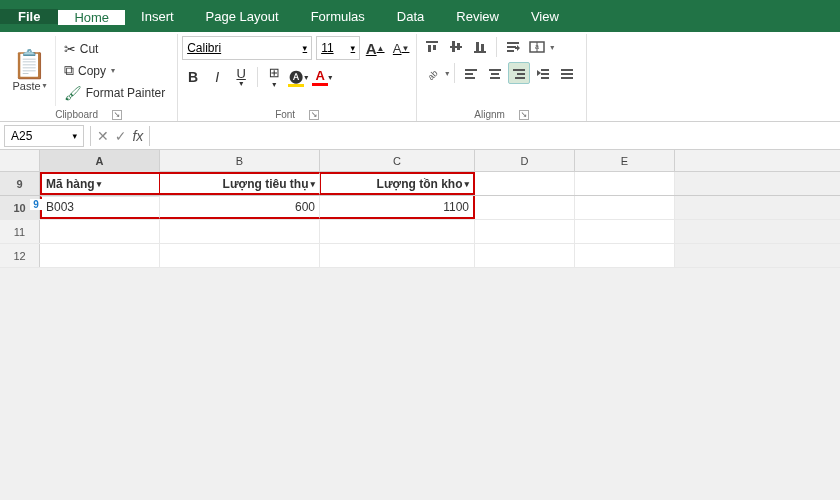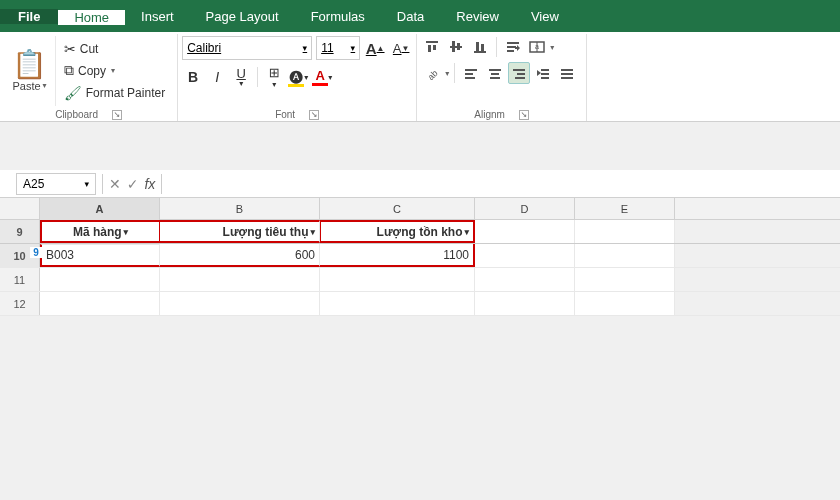--- a/index.html
+++ b/index.html
@@ -170,23 +170,22 @@
       border-radius: 2px;
     }
 
     
     .formula-bar {
       display: flex;
       align-items: center;
       background: white;
       border-bottom: 1px solid #d0d0d0;
       height: 28px;
-      padding: 0 16px;
+      padding: 0 4px;
       gap: 4px;
-      margin-top: 48px;
     }
     .cell-ref-box {
       border: 1px solid #ccc;
       width: 80px;
       height: 22px;
       padding: 0 6px;
       font-size: 12px;
       display: flex;
       align-items: center;
       justify-content: space-between;
@@ -547,21 +546,21 @@
       <div class="row-num-header"></div>
       <div class="col-header col-a" style="background:#e0e0e0;font-weight:bold;">A</div>
       <div class="col-header col-b">B</div>
       <div class="col-header col-c">C</div>
       <div class="col-header col-d">D</div>
       <div class="col-header col-e">E</div>
     </div>
 
     <div class="sheet-row" style="border-bottom:1px solid #ccc;">
       <div class="row-num row-num-9 selected-row">9</div>
-      <div class="cell col-a header-cell" style="border:2px solid #cc0000; border-right:1px solid #cc0000;justify-content:center;">
+      <div class="cell col-a header-cell" style="border:2px solid #cc0000; border-right:1px solid #cc0000;">
         <span>Mã hàng</span>
         <span class="filter-icon">▾</span>
       </div>
       <div class="cell col-b header-cell" style="border-top:2px solid #cc0000;border-bottom:2px solid #cc0000;">
         <span>Lượng tiêu thụ</span>
         <span class="filter-icon">▾</span>
       </div>
       <div class="cell col-c header-cell" style="border:2px solid #cc0000;border-left:1px solid #cc0000;">
         <span>Lượng tồn kho</span>
         <span class="filter-icon">▾</span>

